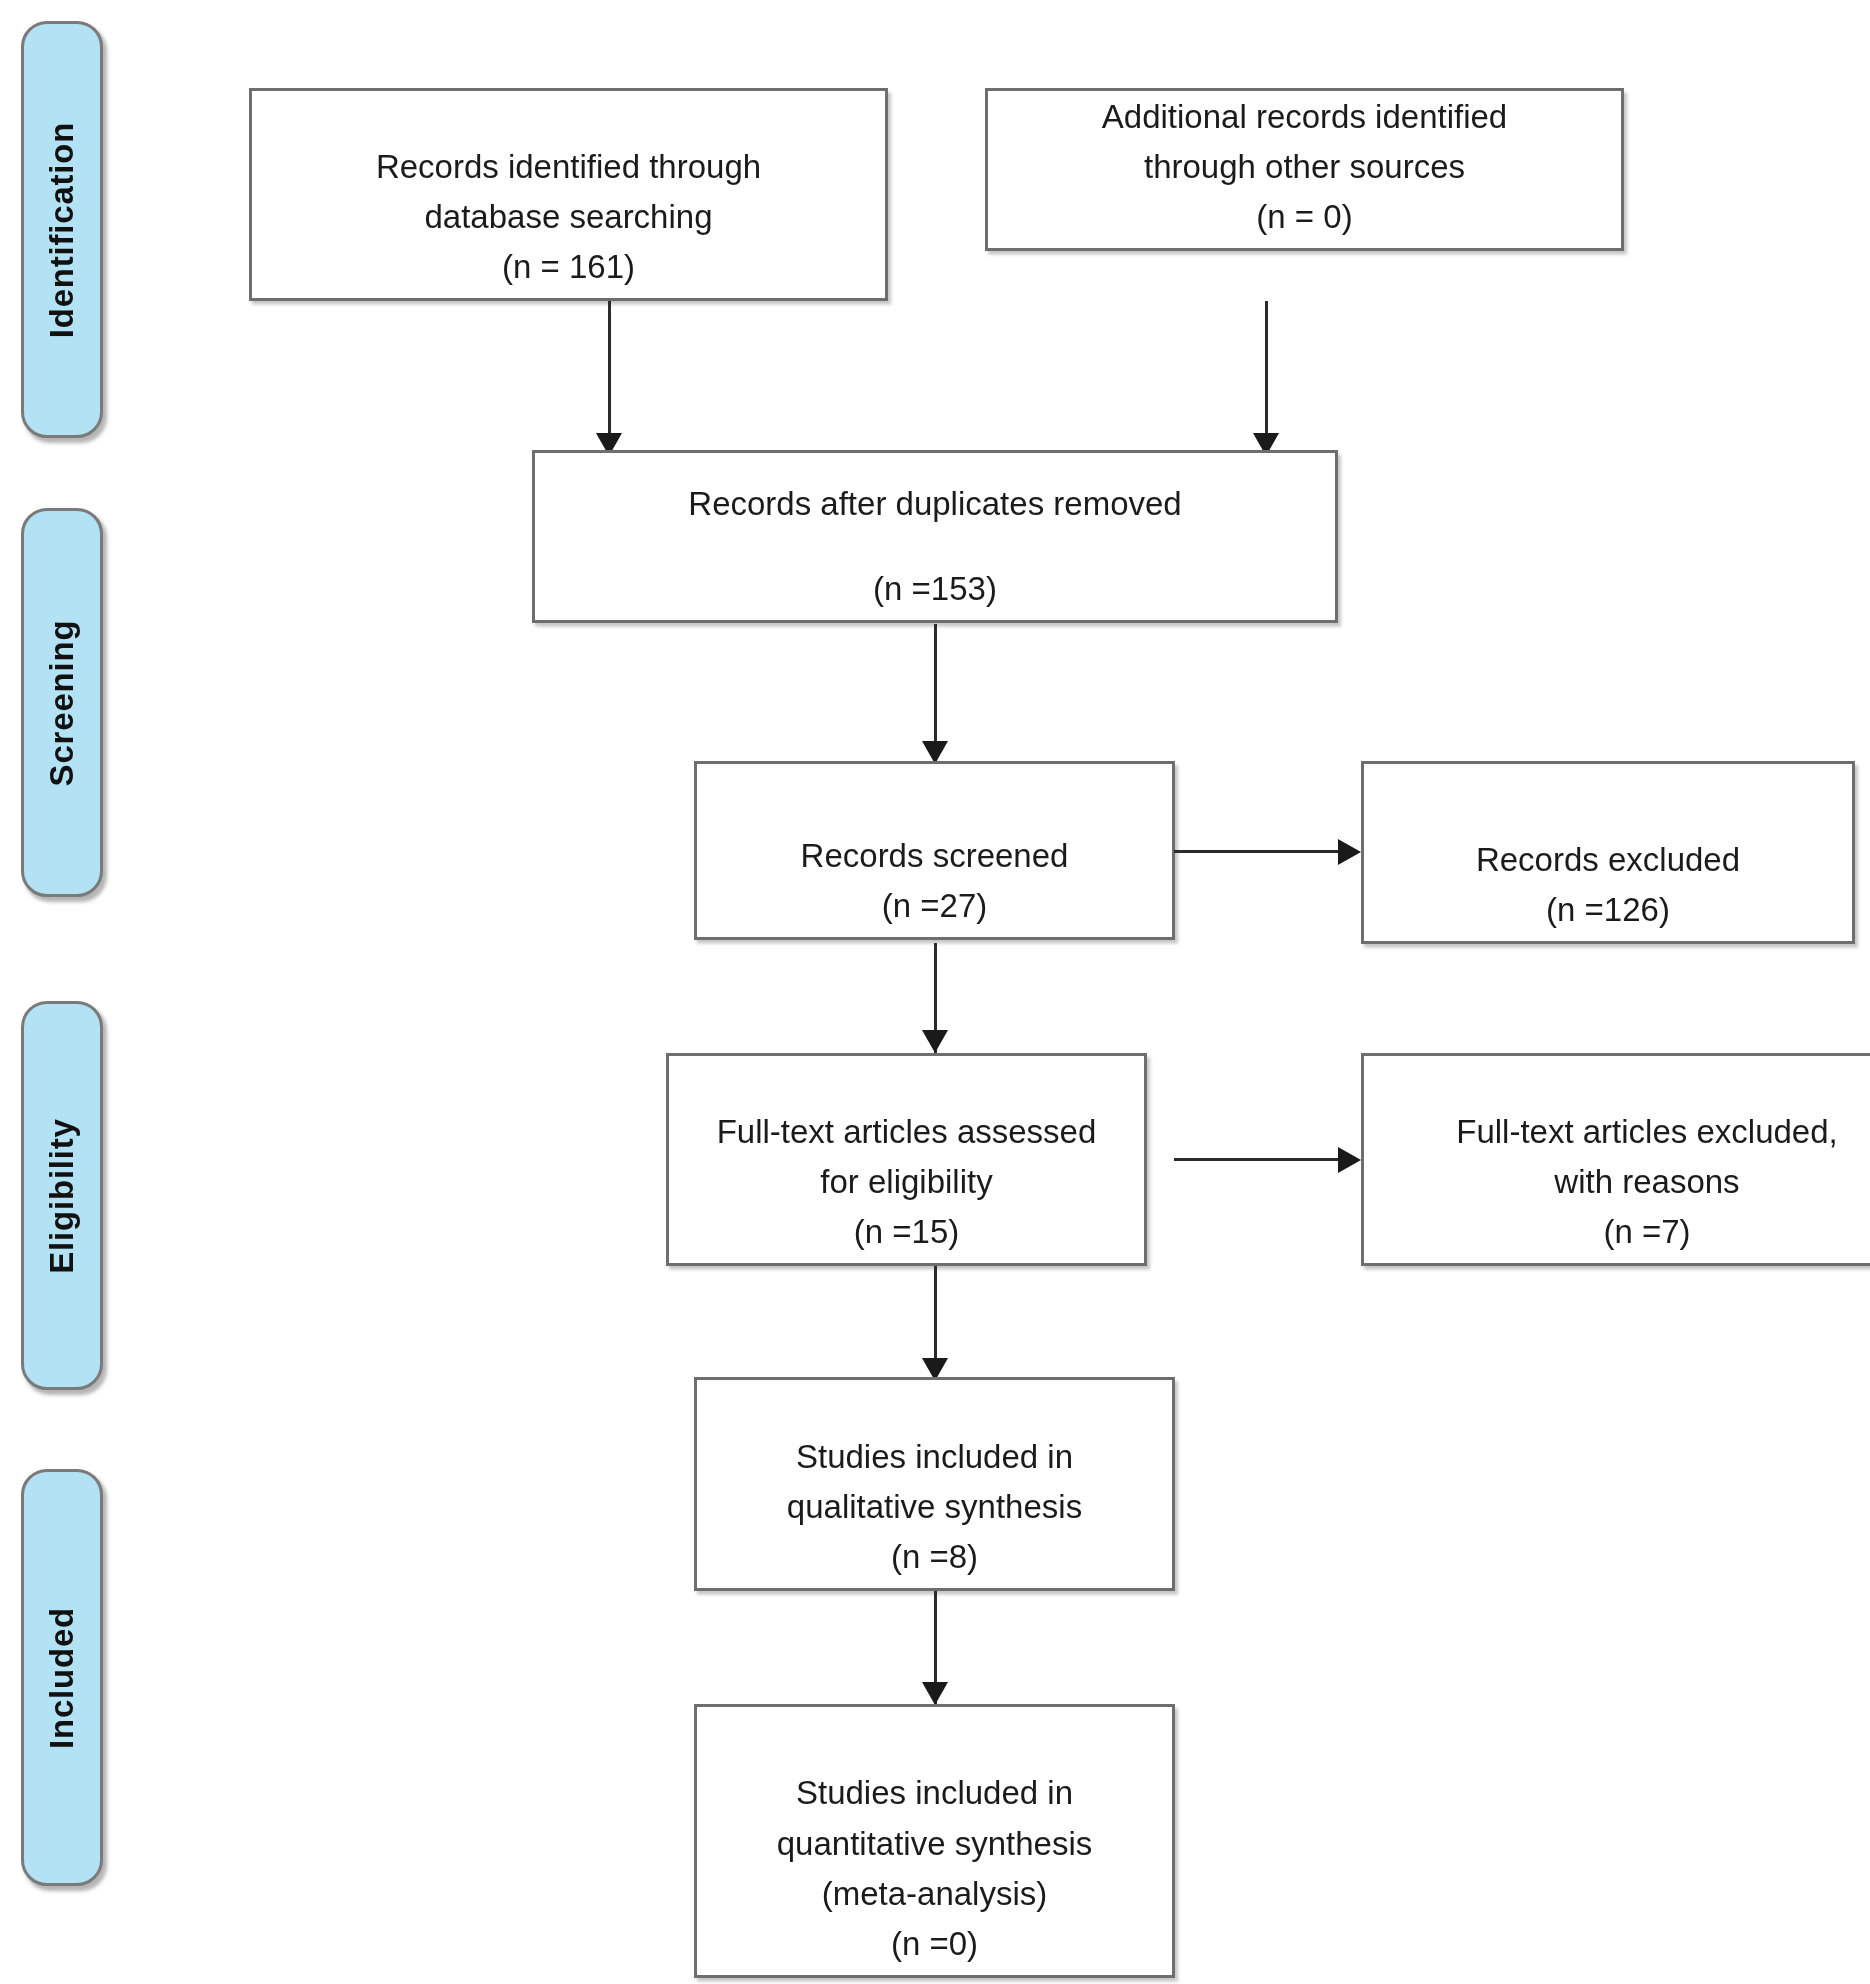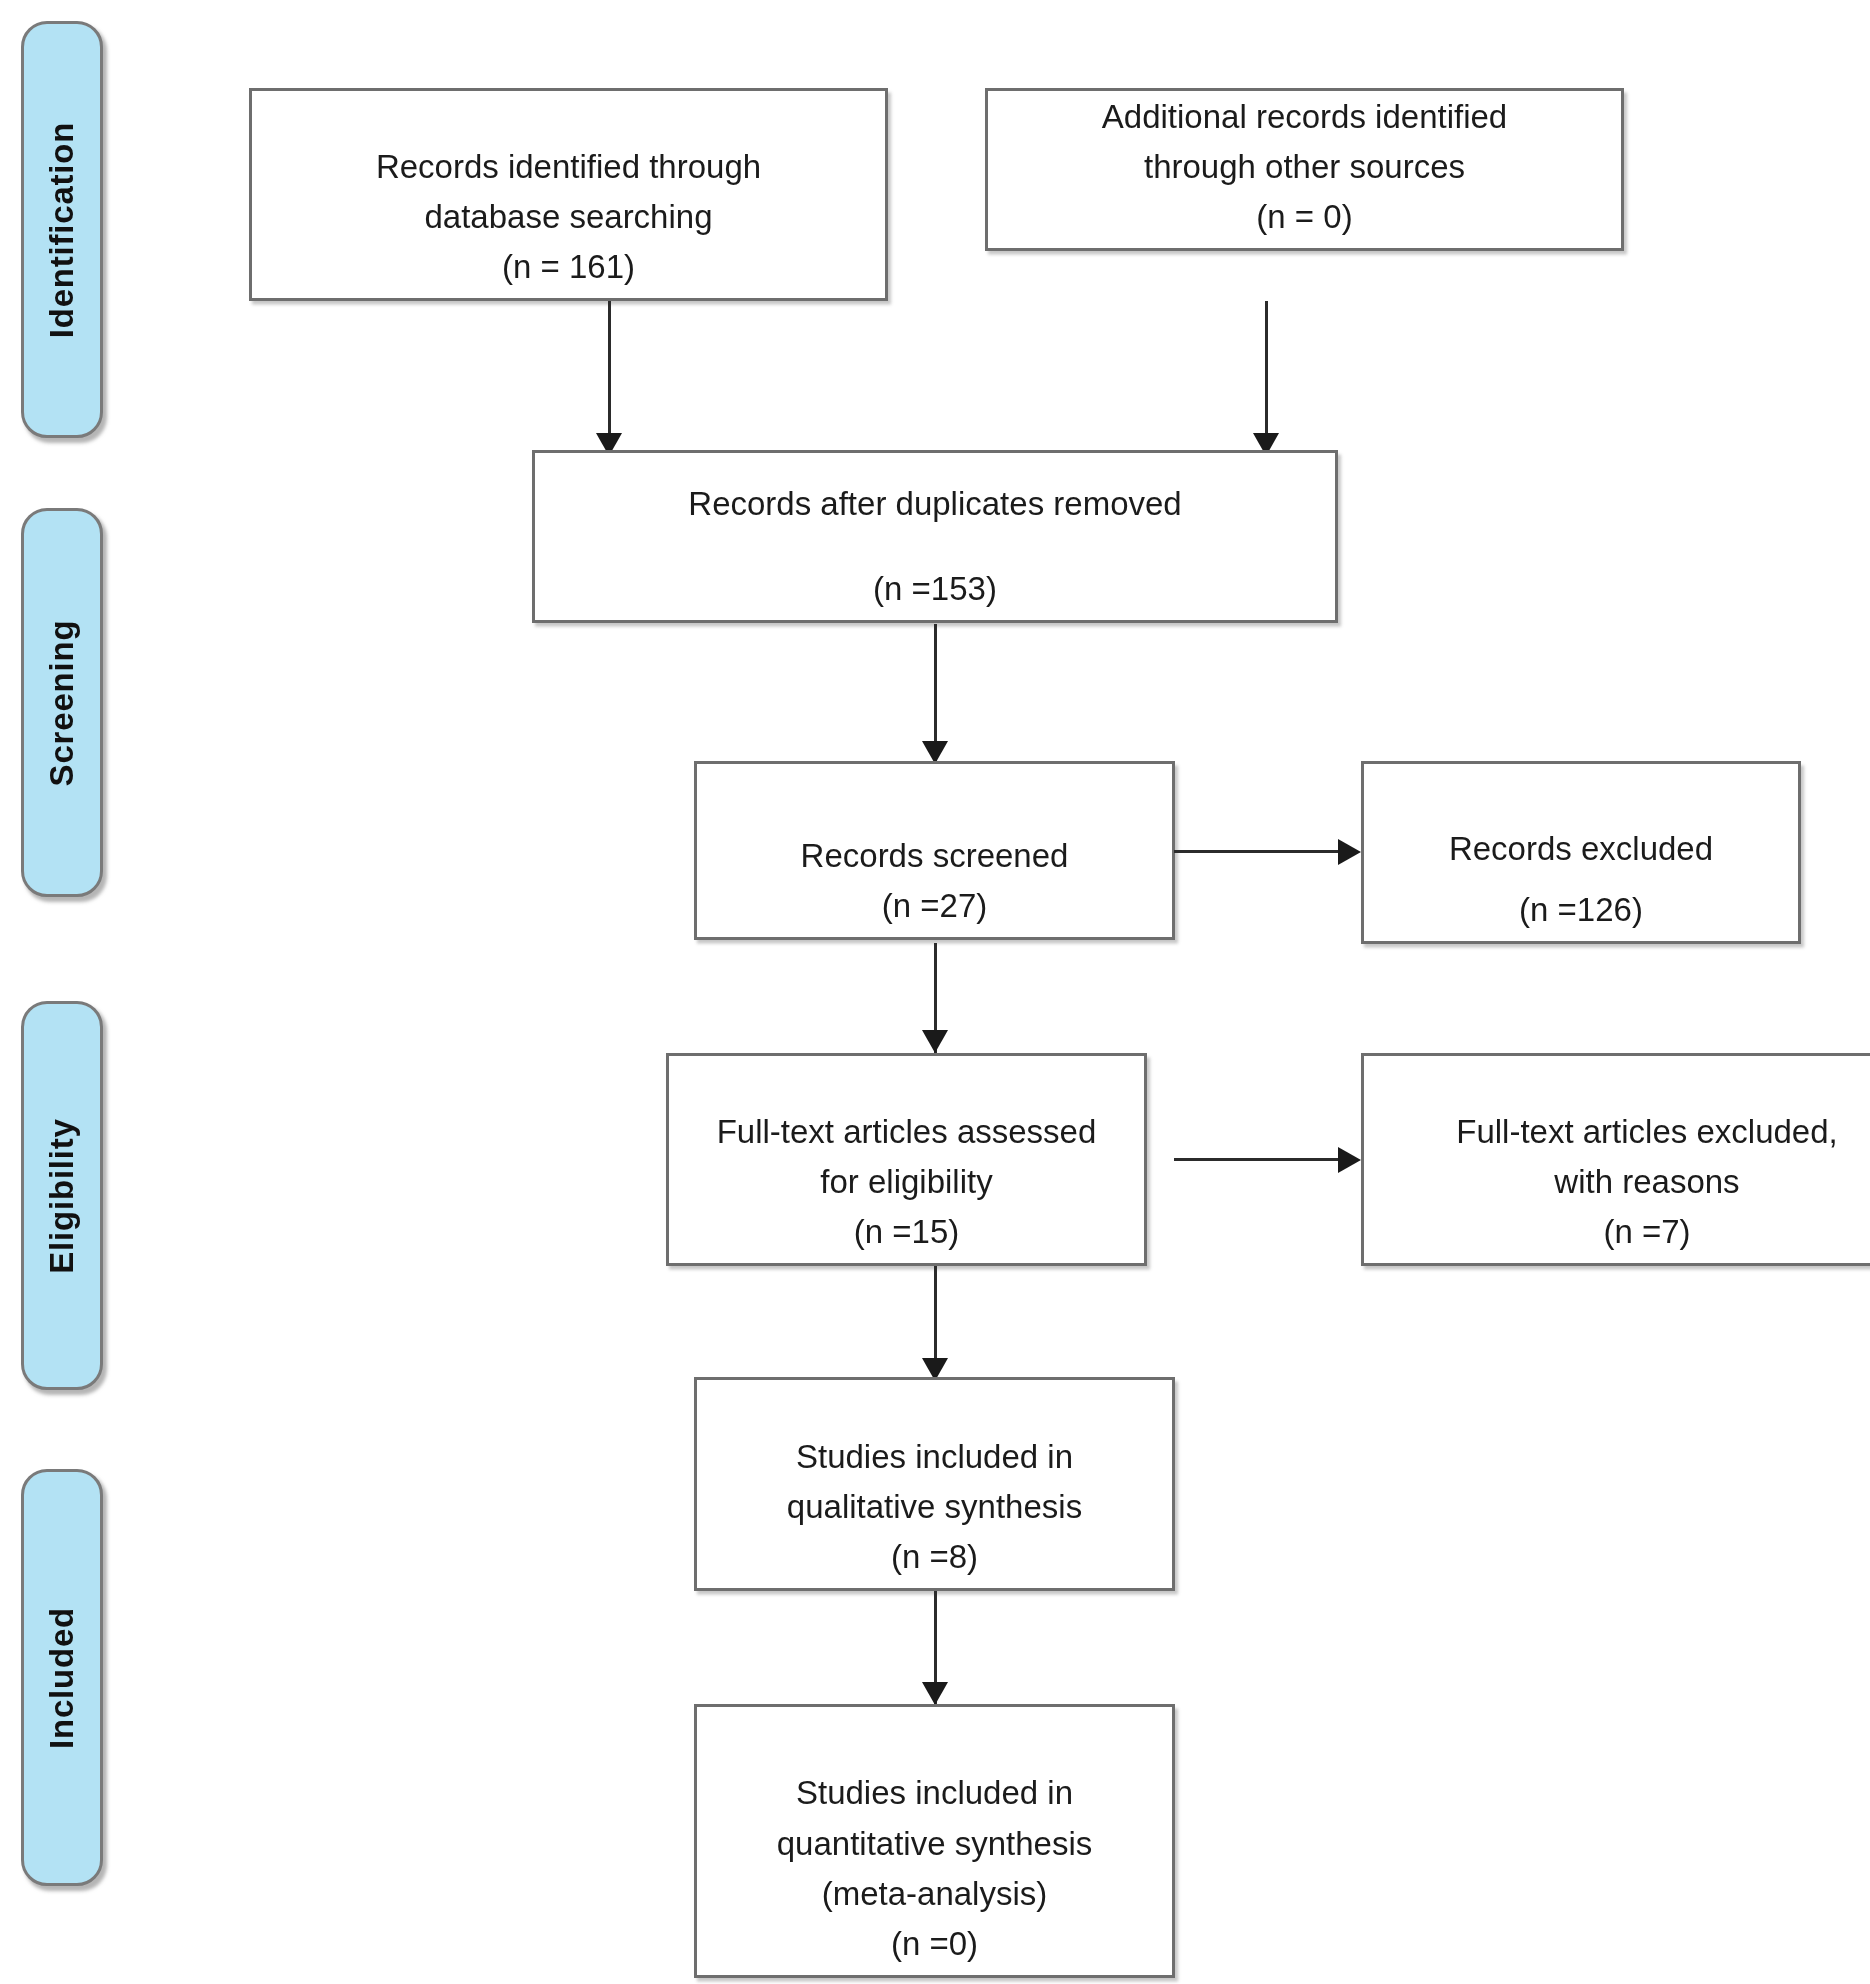--- a/index.html
+++ b/index.html
@@ -136,21 +136,21 @@
   </div>
 
   <div class="conn-v" style="left:934px; top:624px; height:149px;"></div>
   <div class="arrow-down" style="left:922px; top:741px;"></div>
 
   <div class="flow-box" style="left:694px; top:761px; width:481px; height:179px;">
     <span class="line">Records screened</span>
     <span class="line">(n =27)</span>
   </div>
 
-  <div class="flow-box" style="left:1361px; top:761px; width:440px; height:183px;gap:11px;">
+  <div class="flow-box" style="left:1361px; top:761px; width:494px; height:183px;">
     <span class="line">Records excluded</span>
     <span class="line">(n =126)</span>
   </div>
 
   <div class="conn-h" style="left:1174px; top:850px; width:169px;"></div>
   <div class="arrow-right" style="left:1338px; top:839px;"></div>
 
   <div class="conn-v" style="left:934px; top:943px; width:3px; height:114px;"></div>
   <div class="arrow-down" style="left:922px; top:1030px;"></div>
 

